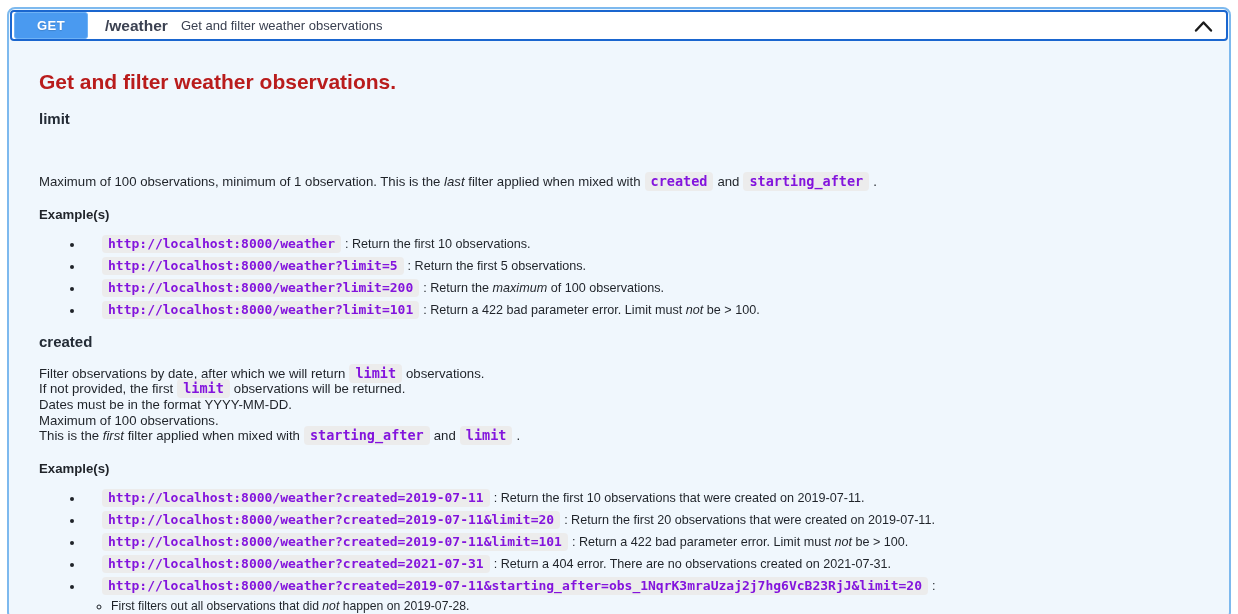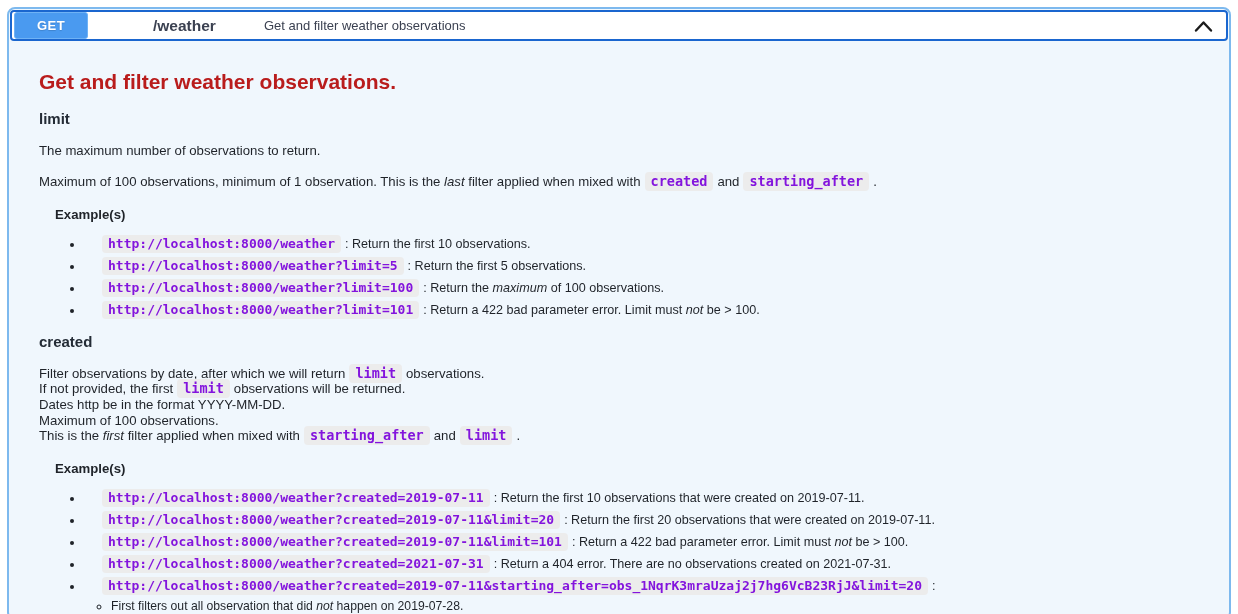--- a/index.html
+++ b/index.html
@@ -26,21 +26,20 @@
   .opblock-header {
     margin: 1px;
     height: 31px;
     border: 2px solid var(--header-border, #1a66cf);
     border-radius: 4px;
     background: #ffffff;
     display: flex;
     align-items: center;
     padding: 0 12px 0 2px;
     cursor: pointer;
-    gap: 48px;
   }
 
   .method-badge {
     display: inline-block;
     width: 74px;
     padding: 5px 0;
     background: var(--method-badge, #4a9af0);
     border: 1px solid #6fb2f5;
     border-radius: 3px;
     color: #ffffff;
@@ -55,20 +54,21 @@
     font-family: Liberation Sans, sans-serif;
     font-weight: bold;
     font-size: 15.5px;
     color: #3b4151;
     margin-left: 17px;
   }
 
   .endpoint-summary {
     font-size: 13px;
     color: #3b4151;
+    margin-left: 13px;
     flex: 1;
   }
 
   .chevron { display: flex; align-items: center; }
 
   .content {
     padding: 20px 30px 8px 30px;
     color: #1f2329;
   }
 
@@ -88,21 +88,21 @@
 
   p.desc {
     font-size: 13.2px;
     line-height: 15.6px;
     margin: 10px 0 12px 0;
   }
 
   h4.examples-heading {
     font-size: 13.2px;
     font-weight: bold;
-    margin: 17px 0 13px 16px;
+    margin: 17px 0 13px 0;
   }
 
   ul.examples-list {
     list-style: disc;
     padding-left: 45px;
     margin: 0 0 8px 0;
     font-size: 12.6px;
   }
   ul.examples-list > li { margin: 0 0 4px 0; line-height: 17px; }
 
@@ -149,48 +149,48 @@
       </span>
     </div>
 
     <div class="content">
 
       <h2 class="doc-title">Get and filter weather observations.</h2>
 
       <h3 class="param-heading">limit</h3>
 
       <p class="desc">
-        <span>The maximum number of observations to return.</span><br>
+        <br>
         <br>
         <span>Maximum of 100 observations, minimum of 1 observation. This is the </span><em>last</em><span> filter applied when mixed with</span><code class="chip">created</code><span>and</span><code class="chip">starting_after</code><span>.</span>
       </p>
 
       <h4 class="examples-heading">Example(s)</h4>
 
       <ul class="examples-list">
         <li>
           <a class="example-link"><code class="chip">http://localhost:8000/weather</code></a><span>: Return the first 10 observations.</span>
         </li>
         <li>
           <a class="example-link"><code class="chip">http://localhost:8000/weather?limit=5</code></a><span>: Return the first 5 observations.</span>
         </li>
         <li>
-          <a class="example-link"><code class="chip">http://localhost:8000/weather?limit=100</code></a><span>: Return the </span><em>maximum</em><span> of 100 observations.</span>
+          <a class="example-link"><code class="chip">http://localhost:8000/weather?limit=200</code></a><span>: Return the </span><em>maximum</em><span> of 100 observations.</span>
         </li>
         <li>
           <a class="example-link"><code class="chip">http://localhost:8000/weather?limit=101</code></a><span>: Return a 422 bad parameter error. Limit must </span><em>not</em><span> be &gt; 100.</span>
         </li>
       </ul>
 
       <h3 class="param-heading">created</h3>
 
       <p class="desc">
         <span>Filter observations by date, after which we will return</span><code class="chip">limit</code><span>observations.</span><br>
         <span>If not provided, the first</span><code class="chip">limit</code><span>observations will be returned.</span><br>
-        <span>Dates http be in the format YYYY-MM-DD.</span><br>
+        <span>Dates must be in the format YYYY-MM-DD.</span><br>
         <span>Maximum of 100 observations.</span><br>
         <span>This is the </span><em>first</em><span> filter applied when mixed with</span><code class="chip">starting_after</code><span>and</span><code class="chip">limit</code><span>.</span>
       </p>
 
       <h4 class="examples-heading">Example(s)</h4>
 
       <ul class="examples-list">
         <li>
           <a class="example-link"><code class="chip">http://localhost:8000/weather?created=2019-07-11</code></a><span>: Return the first 10 observations that were created on 2019-07-11.</span>
         </li>
@@ -200,21 +200,21 @@
         <li>
           <a class="example-link"><code class="chip">http://localhost:8000/weather?created=2019-07-11&amp;limit=101</code></a><span>: Return a 422 bad parameter error. Limit must </span><em>not</em><span> be &gt; 100.</span>
         </li>
         <li>
           <a class="example-link"><code class="chip">http://localhost:8000/weather?created=2021-07-31</code></a><span>: Return a 404 error. There are no observations created on 2021-07-31.</span>
         </li>
         <li>
           <a class="example-link"><code class="chip">http://localhost:8000/weather?created=2019-07-11&amp;starting_after=obs_1NqrK3mraUzaj2j7hg6VcB23RjJ&amp;limit=20</code></a><span>:</span>
           <ul class="sub-list">
             <li>
-              <span>First filters out all observation that did </span><em>not</em><span> happen on 2019-07-28.</span>
+              <span>First filters out all observations that did </span><em>not</em><span> happen on 2019-07-28.</span>
             </li>
 
           </ul>
         </li>
       </ul>
 
     </div>
   </div>
 </div>
 

